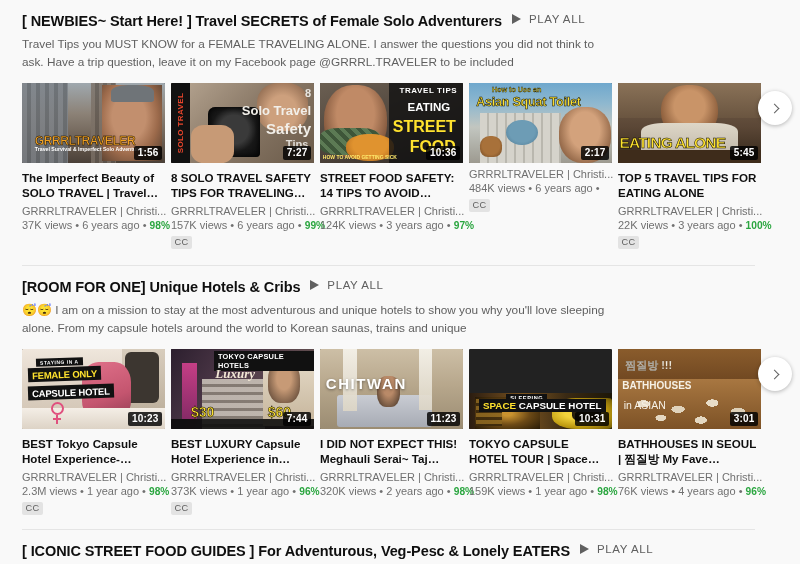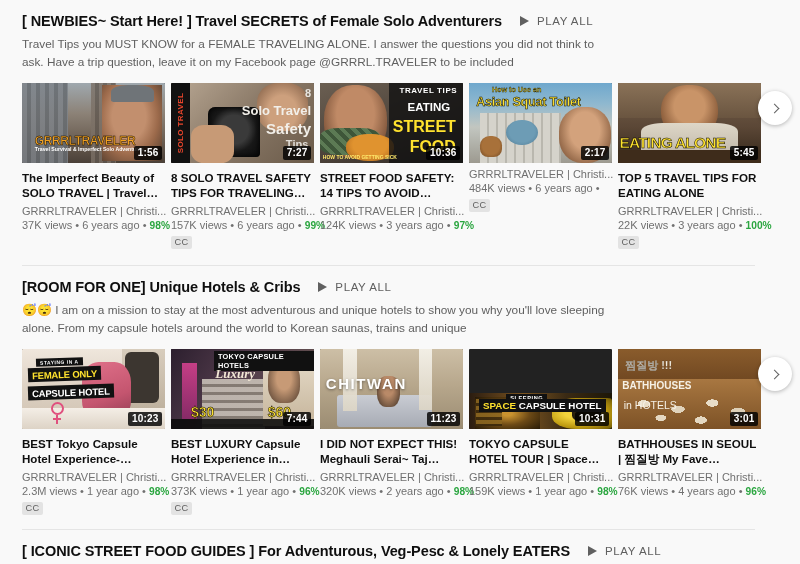--- a/index.html
+++ b/index.html
@@ -16,23 +16,23 @@
     background: #f9f9f9;
   }
 
   
   .shelf { position: relative; padding: 0 0 0 0; }
   .shelf-divider {
     height: 1px; background: #e5e5e5;
     margin: 0 45px 0 22px;
   }
   .shelf-head {
-    display: flex; align-items: center;
+    display: flex; align-items: flex-start;
     padding: 13px 22px 0 22px;
-    gap: 18px;
+    gap: 10px;
   }
   .shelf-title {
     font-size: 14.5px; font-weight: bold; color: #0f0f0f;
     letter-spacing: -0.1px; white-space: nowrap;
   }
   .playall {
     display: flex; align-items: center; gap: 8px;
     cursor: pointer;
   }
   .playall-tri {
@@ -577,21 +577,21 @@
         </div>
       </div>
 
       <div class="card">
         <div class="thumb">
           <div class="t-layer t10">
             <div class="flr"></div>
               <div class="ppl"></div>
             <div class="ovl-txt k1">찜질방 !!!</div>
             <div class="ovl-txt k2">BATHHOUSES</div>
-            <div class="ovl-txt k3">in HOTELS</div>
+            <div class="ovl-txt k3">in ASIAN</div>
           </div>
           <span class="dur">3:01</span>
         </div>
         <div class="card-title">BATHHOUSES IN SEOUL | 찜질방 My Fave JJIMJILBANG</div>
         <div class="card-chan">
           <span>GRRRLTRAVELER | Christi...</span>
 
         </div>
         <div class="card-meta">
           <span>76K views</span>

